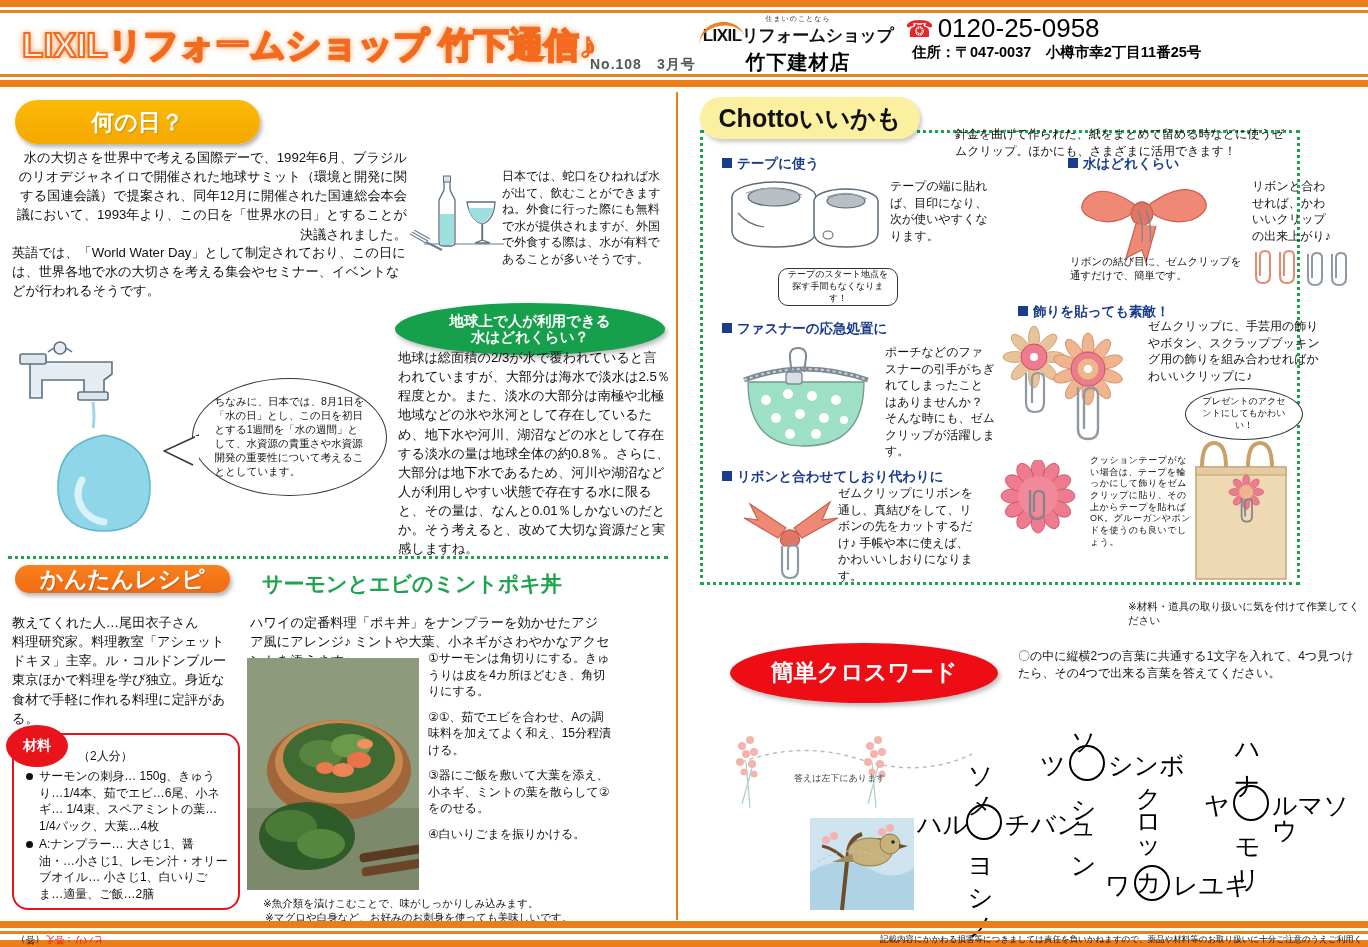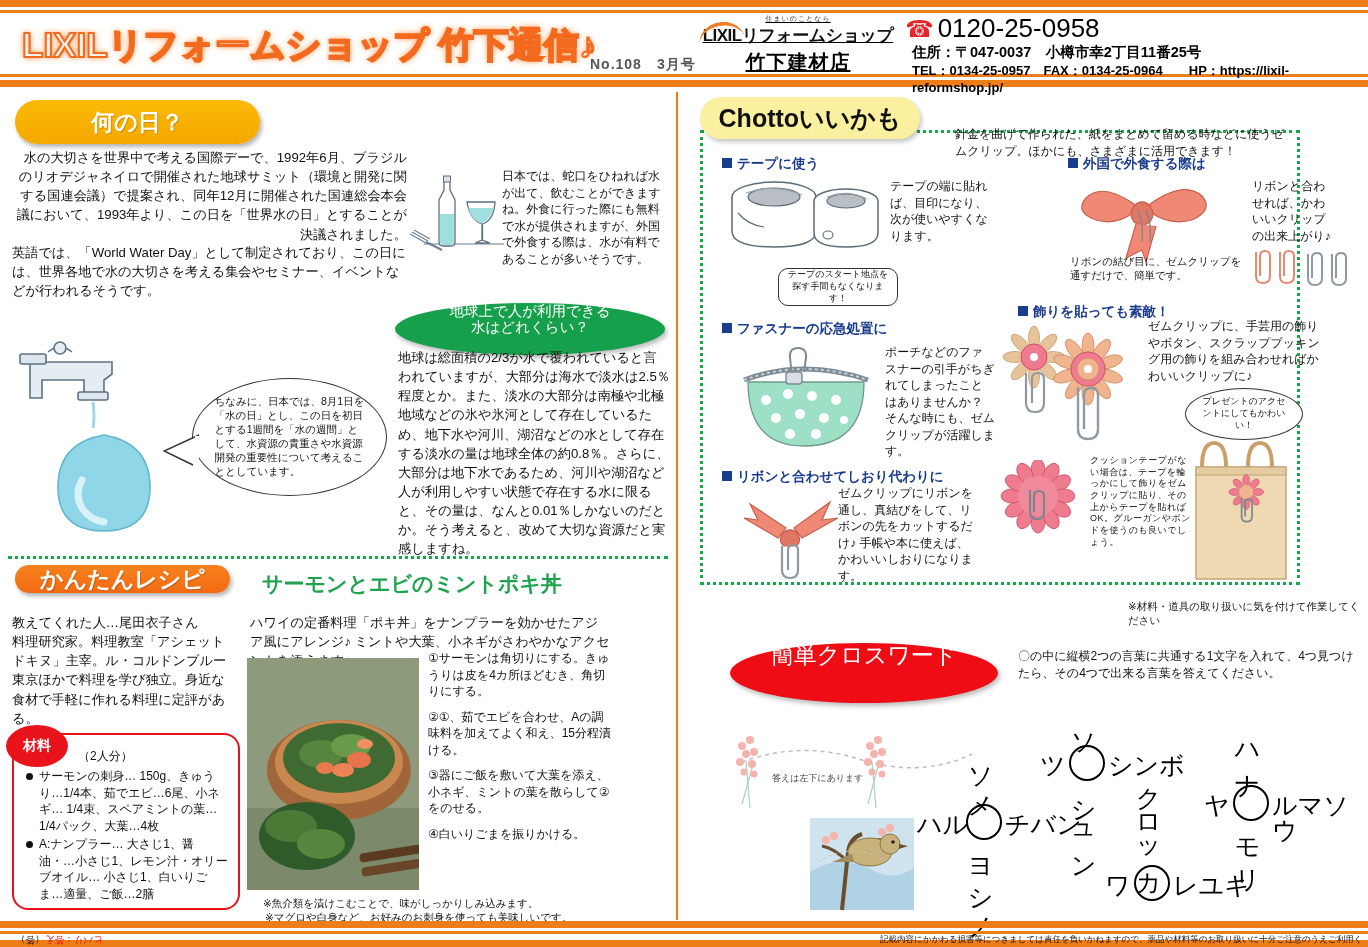--- a/index.html
+++ b/index.html
@@ -23,21 +23,21 @@
     font-size:35px; font-weight:bold; letter-spacing:0px;
     color:#FFF3EC;
     -webkit-text-stroke:2px #F36A1E;
     text-shadow:0 0 5px #F6893F, 0 0 9px #FBB982, 1px 1px 0 #E8580A;
     white-space:nowrap;
   }
   .hdr-no {
     position:absolute; left:590px; top:56px;
     font-size:14px; color:#555; font-weight:bold; letter-spacing:1px;
   }
-  .logo-wrap { position:absolute; left:700px; top:14px; width:196px; text-align:center;text-decoration:underline; }
+  .logo-wrap { position:absolute; left:700px; top:14px; width:196px; text-align:center; }
   .logo-sub { font-size:7px; color:#333; letter-spacing:1px; }
   .logo-main { font-size:17px; font-weight:bold; color:#111; letter-spacing:-.5px; white-space:nowrap;}
   .logo-swoosh {
     position:absolute; left:-2px; top:8px; width:46px; height:24px;
     border-top:4px solid #F07E26; border-right:0; border-bottom:0; border-left:0;
     border-radius:60% 60% 0 0 / 100% 100% 0 0;
     transform:rotate(-10deg);
   }
   .logo-shop { font-size:20px; font-weight:bold; margin-top:2px; letter-spacing:1px;}
   .tel-line { position:absolute; left:905px; top:13px; font-size:26px; font-weight:normal; letter-spacing:0; }
@@ -50,22 +50,22 @@
     position:absolute; display:flex; align-items:center; justify-content:center;
     color:#fff; font-weight:bold; border-radius:22px;
     box-shadow:2px 3px 4px rgba(0,0,0,.30);
     text-shadow:1px 1px 1px rgba(0,0,0,.18);
   }
   .pill.orange-y { background:linear-gradient(#FBB907,#F5A800); }
   .pill.orange   { background:linear-gradient(#F7821E,#F26A12); }
   .pill.yellow   { background:#FAF0A0; color:#111; text-shadow:none;
                    box-shadow:2px 3px 4px rgba(0,0,0,.22); }
   .oval {
-    position:absolute; display:flex; align-items:flex-start; justify-content:center;
-    border-radius:50%; color:#fff; font-weight:normal; text-align:center; line-height:1.12;
+    position:absolute; display:flex; align-items:center; justify-content:center;
+    border-radius:50%; color:#fff; font-weight:bold; text-align:center; line-height:1.12;
     box-shadow:2px 3px 5px rgba(0,0,0,.28);
   }
   .oval.green { background:#16A04C; }
   .oval.red   { background:#EE0D14; }
 
   .sec-title-dark { position:absolute; font-size:24px; font-weight:bold; color:#101C3A; white-space:nowrap;}
   .sec-title-green{ position:absolute; font-size:21px; font-weight:bold; color:#1FA34F; white-space:nowrap;}
 
   
   .tx { position:absolute; font-size:13.2px; line-height:1.45; color:#111; letter-spacing:0px; }
@@ -136,21 +136,20 @@
     <div class="logo-swoosh"></div>
     <div class="logo-sub">住まいのことなら</div>
     <div class="logo-main">LIXILリフォームショップ</div>
     <div class="logo-shop">竹下建材店</div>
   </div>
 
   <div class="tel-line">
     <span class="tel-ico">☎</span><span>0120-25-0958</span>
   </div>
   <div class="addr">住所：〒047-0037　小樽市幸2丁目11番25号</div>
-  <div class="contact">TEL：0134-25-0957　FAX：0134-25-0964　　HP：https://lixil-reformshop.jp/</div>
 
   <div class="pill orange-y" style="left:15px; top:100px; width:245px; height:44px; font-size:23px;">
     <span>何の日？</span>
   </div>
 
 
   <div class="tx" style="left:12px; top:148px; width:395px;text-align:right;">水の大切さを世界中で考える国際デーで、1992年6月、ブラジルのリオデジャネイロで開催された地球サミット（環境と開発に関する国連会議）で提案され、同年12月に開催された国連総会本会議において、1993年より、この日を「世界水の日」とすることが決議されました。</div>
   <div class="tx" style="left:12px; top:243px; width:395px;">英語では、「World Water Day」として制定されており、この日には、世界各地で水の大切さを考える集会やセミナー、イベントなどが行われるそうです。</div>
 
   <div class="ill" style="left:424px; top:168px; width:80px; height:110px;">
@@ -301,21 +300,21 @@
       <ellipse cx="100" cy="60" rx="5" ry="4" fill="none" stroke="#5b6b78" stroke-width="1.1"></ellipse>
     </svg>
   </div>
   <div class="tx sm" style="left:890px; top:178px; width:105px;">テープの端に貼れば、目印になり、次が使いやすくなります。</div>
 
   <div class="bub-r" style="left:778px; top:268px; width:120px; height:38px;">
     <span class="tx xxs" style="position:relative; width:106px;">テープのスタート地点を探す手間もなくなります！</span>
   </div>
 
   <div class="subhead" style="left:1068px; top:155px;">
-    <span class="sq"></span><span>外国で外食する際は</span>
+    <span class="sq"></span><span>水はどれくらい</span>
   </div>
   <div class="ill" style="left:1072px; top:176px; width:145px; height:90px;">
     <svg width="145" height="90" viewBox="0 0 145 90">
       <path d="M62 28 Q30 6 14 22 Q2 36 24 44 Q44 50 62 36 Z" fill="#F08876" stroke="#C95E4D" stroke-width="1.2"></path>
       <path d="M78 28 Q112 4 130 20 Q142 34 120 44 Q98 50 78 36 Z" fill="#F08876" stroke="#C95E4D" stroke-width="1.2"></path>
       <path d="M62 30 Q70 22 78 30 Q84 38 78 46 Q70 52 62 46 Q56 38 62 30 Z" fill="#E07663" stroke="#C95E4D" stroke-width="1.2"></path>
       <path d="M64 48 L54 82 L70 74 L74 86 L84 50" fill="#F08876" stroke="#C95E4D" stroke-width="1.2"></path>
       <path d="M66 34 q6 14 4 32" stroke="#7b8690" stroke-width="1.3" fill="none"></path>
       <path d="M74 34 q6 14 4 32" stroke="#7b8690" stroke-width="1.3" fill="none"></path>
     </svg>
@@ -596,21 +595,21 @@
       <path d="M130 142 L110 150 L132 150 Z" fill="#A08C5C"></path>
       <g fill="#F3B4AD">
         <circle cx="104" cy="128" r="4"></circle>
           <circle cx="112" cy="124" r="4"></circle>
         <circle cx="160" cy="120" r="4"></circle>
           <circle cx="168" cy="116" r="4"></circle>
       </g>
       <path d="M96 150 Q130 128 166 150" fill="none" stroke="#c5c5c5" stroke-width="1" stroke-dasharray="3 3"></path>
     </svg>
   </div>
-  <div class="ans-note" style="left:772px; top:772px;text-align:right;">答えは左下にあります</div>
+  <div class="ans-note" style="left:794px; top:772px;text-align:right;">答えは左下にあります</div>
 
   <div class="cw-ch" style="left:917px; top:812px;">ハル</div>
   <div class="cw-circle" style="left:966px; top:804px;"></div>
   <div class="cw-ch" style="left:1005px; top:812px;">チバン</div>
   <div class="cw-ch" style="left:968px; top:750px; writing-mode:vertical-rl;">ソメ</div>
   <div class="cw-ch" style="left:968px; top:842px; writing-mode:vertical-rl;">ヨシノ</div>
 
   <div class="cw-ch" style="left:1040px; top:753px;">ツ</div>
   <div class="cw-circle" style="left:1069px; top:745px;"></div>
   <div class="cw-ch" style="left:1108px; top:753px;">シンボ</div>

